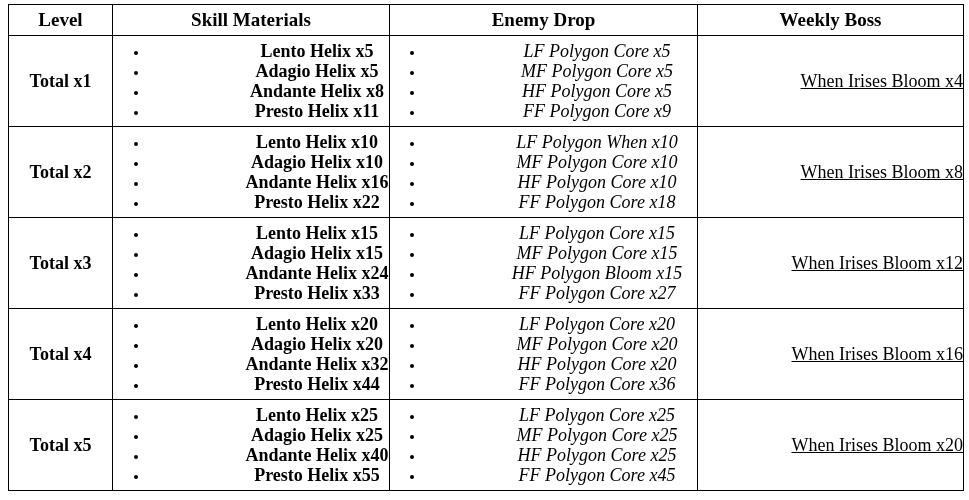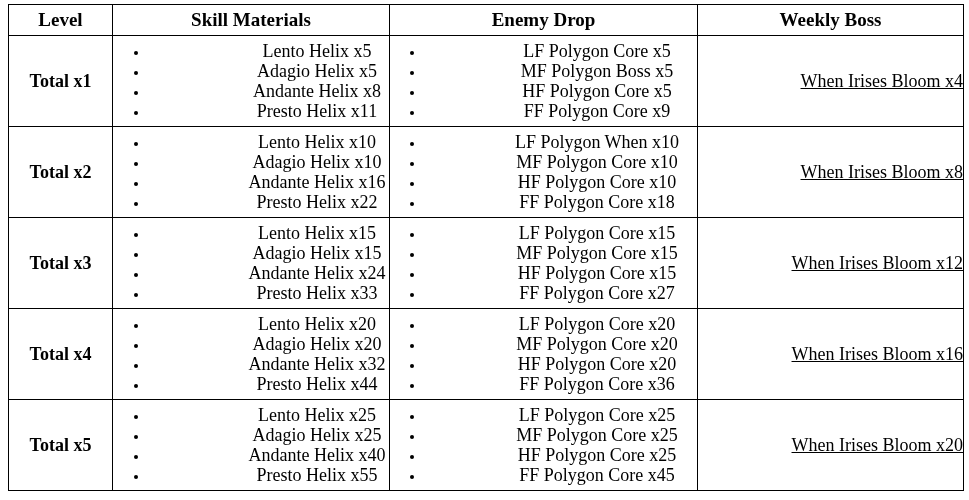--- a/index.html
+++ b/index.html
@@ -71,28 +71,30 @@
     margin: 0;
   }
   ul.skill-list {
     padding-left: 22px;
     margin-left: 110px;
     margin-right: 0;
   }
   ul.skill-list li {
     margin-left: -96px;
     padding-left: 96px;
+    font-weight: bold;
   }
   ul.enemy-list {
     padding-left: 22px;
     margin-left: 85px;
   }
   ul.enemy-list li {
     margin-left: -72px;
     padding-left: 72px;
+    font-style: italic;
   }
   ul.item-list li::marker {
     font-size: 15px;
   }
 </style>
 </head>
 <body>
 
 <div class="table-wrap">
   <table class="data-table">
@@ -117,21 +119,21 @@
           <ul class="item-list skill-list">
             <li>Lento Helix x5</li>
             <li>Adagio Helix x5</li>
             <li>Andante Helix x8</li>
             <li>Presto Helix x11</li>
           </ul>
         </td>
         <td class="list-cell">
           <ul class="item-list enemy-list">
             <li>LF Polygon Core x5</li>
-            <li>MF Polygon Boss x5</li>
+            <li>MF Polygon Core x5</li>
             <li>HF Polygon Core x5</li>
             <li>FF Polygon Core x9</li>
           </ul>
         </td>
         <td class="boss-cell">When Irises Bloom x4</td>
       </tr>
       <tr>
         <td class="level-cell">Total x2</td>
         <td class="list-cell">
           <ul class="item-list skill-list">
@@ -158,21 +160,21 @@
             <li>Lento Helix x15</li>
             <li>Adagio Helix x15</li>
             <li>Andante Helix x24</li>
             <li>Presto Helix x33</li>
           </ul>
         </td>
         <td class="list-cell">
           <ul class="item-list enemy-list">
             <li>LF Polygon Core x15</li>
             <li>MF Polygon Core x15</li>
-            <li>HF Polygon Core x15</li>
+            <li>HF Polygon Bloom x15</li>
             <li>FF Polygon Core x27</li>
           </ul>
         </td>
         <td class="boss-cell">When Irises Bloom x12</td>
       </tr>
       <tr>
         <td class="level-cell">Total x4</td>
         <td class="list-cell">
           <ul class="item-list skill-list">
             <li>Lento Helix x20</li>

